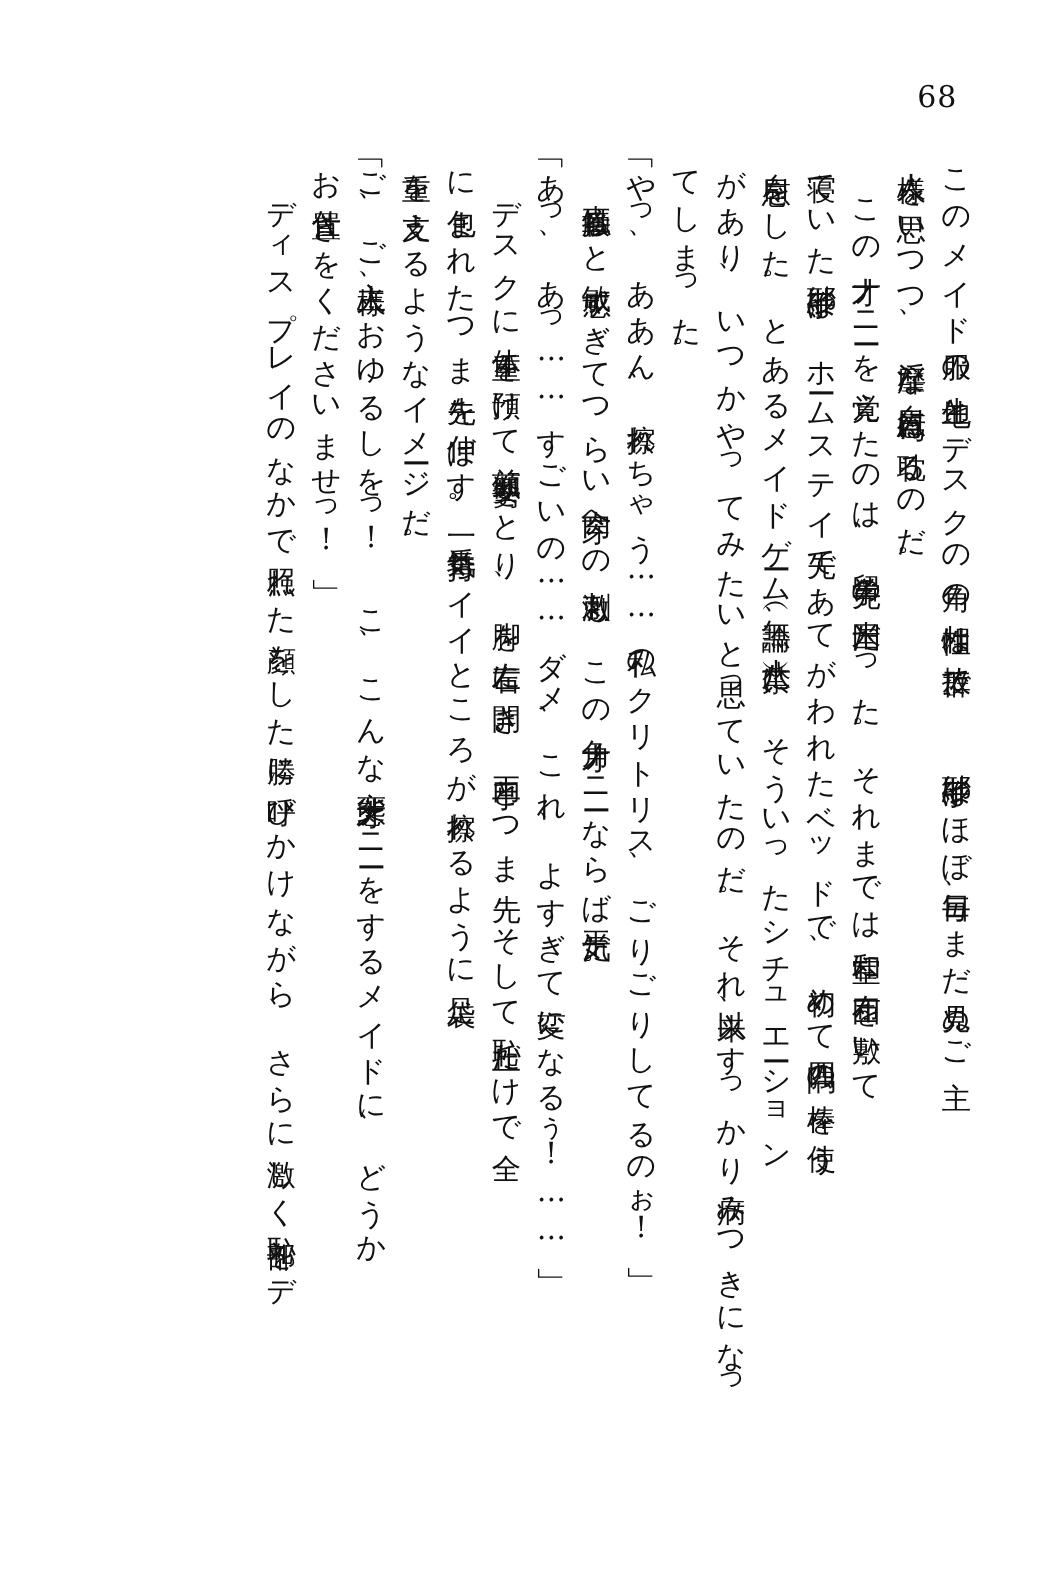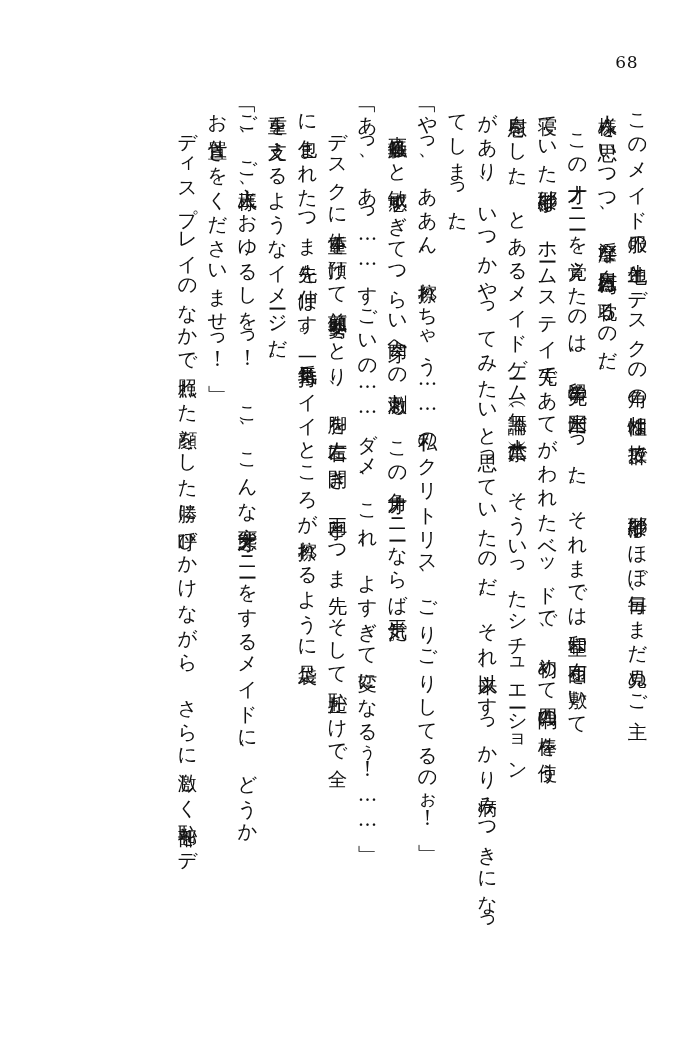--- a/index.html
+++ b/index.html
@@ -18,21 +18,21 @@
     position: relative;
     width: 700px;
     height: 1050px;
     background: #ffffff;
     box-sizing: border-box;
   }
   .page-number {
     position: absolute;
     top: 52px;
     right: 62px;
-    font-size: 17px;
+    font-size: 20px;
     font-family: "DejaVu Serif", "Liberation Serif", serif;
     letter-spacing: 0.5px;
     color: #111111;
   }
   .text-body {
     position: absolute;
     top: 100px;
     right: 48px;
     left: 52px;
     bottom: 40px;

